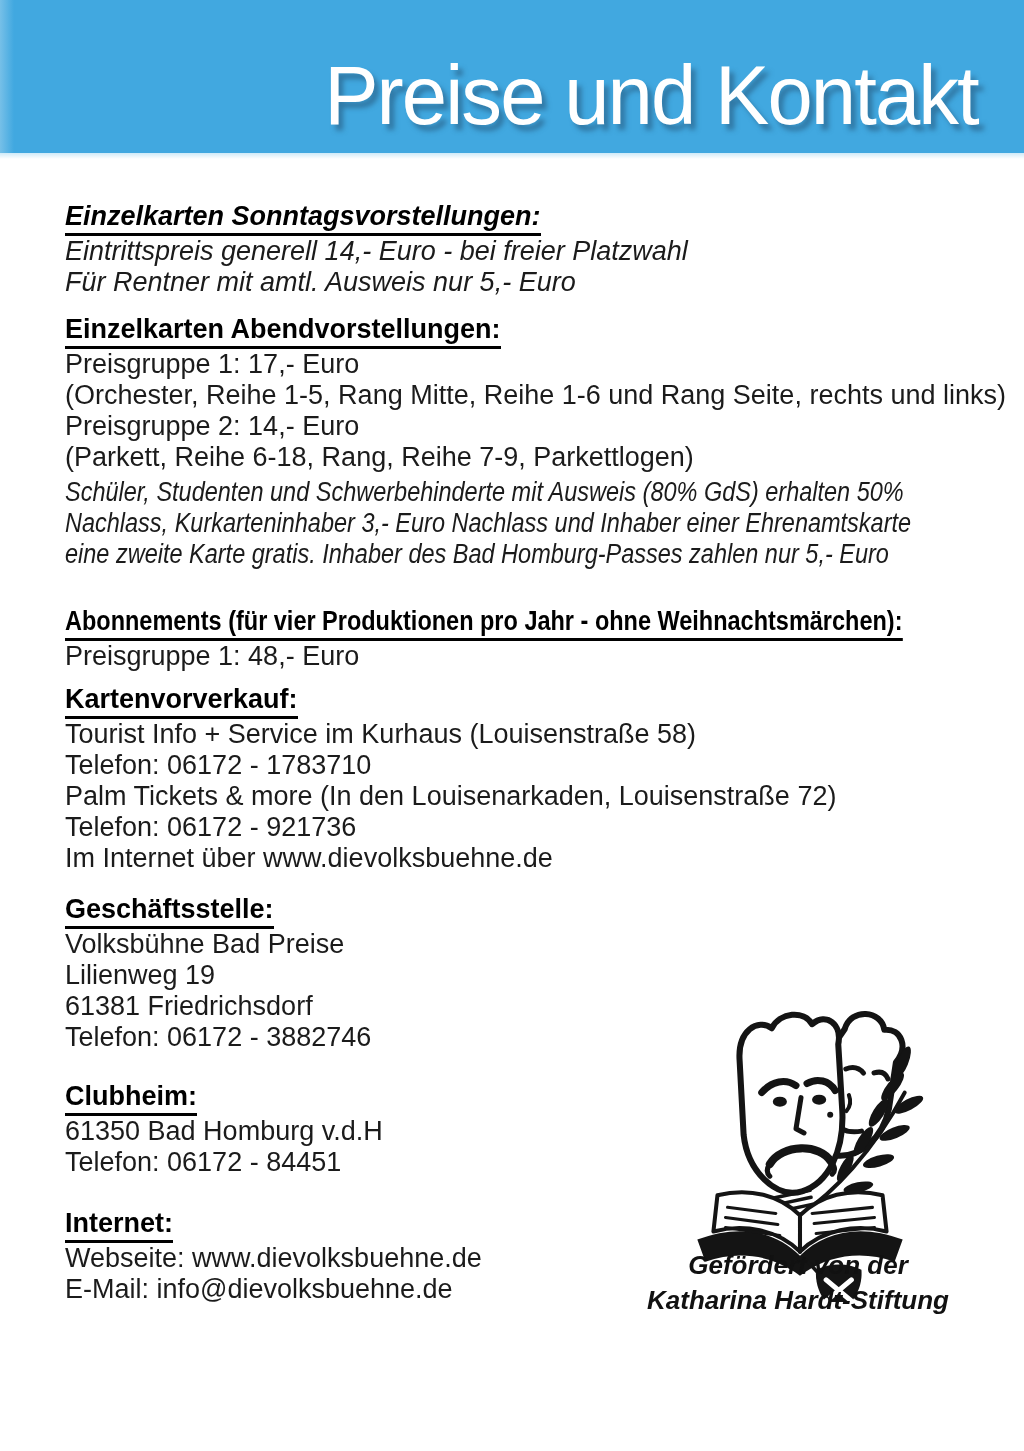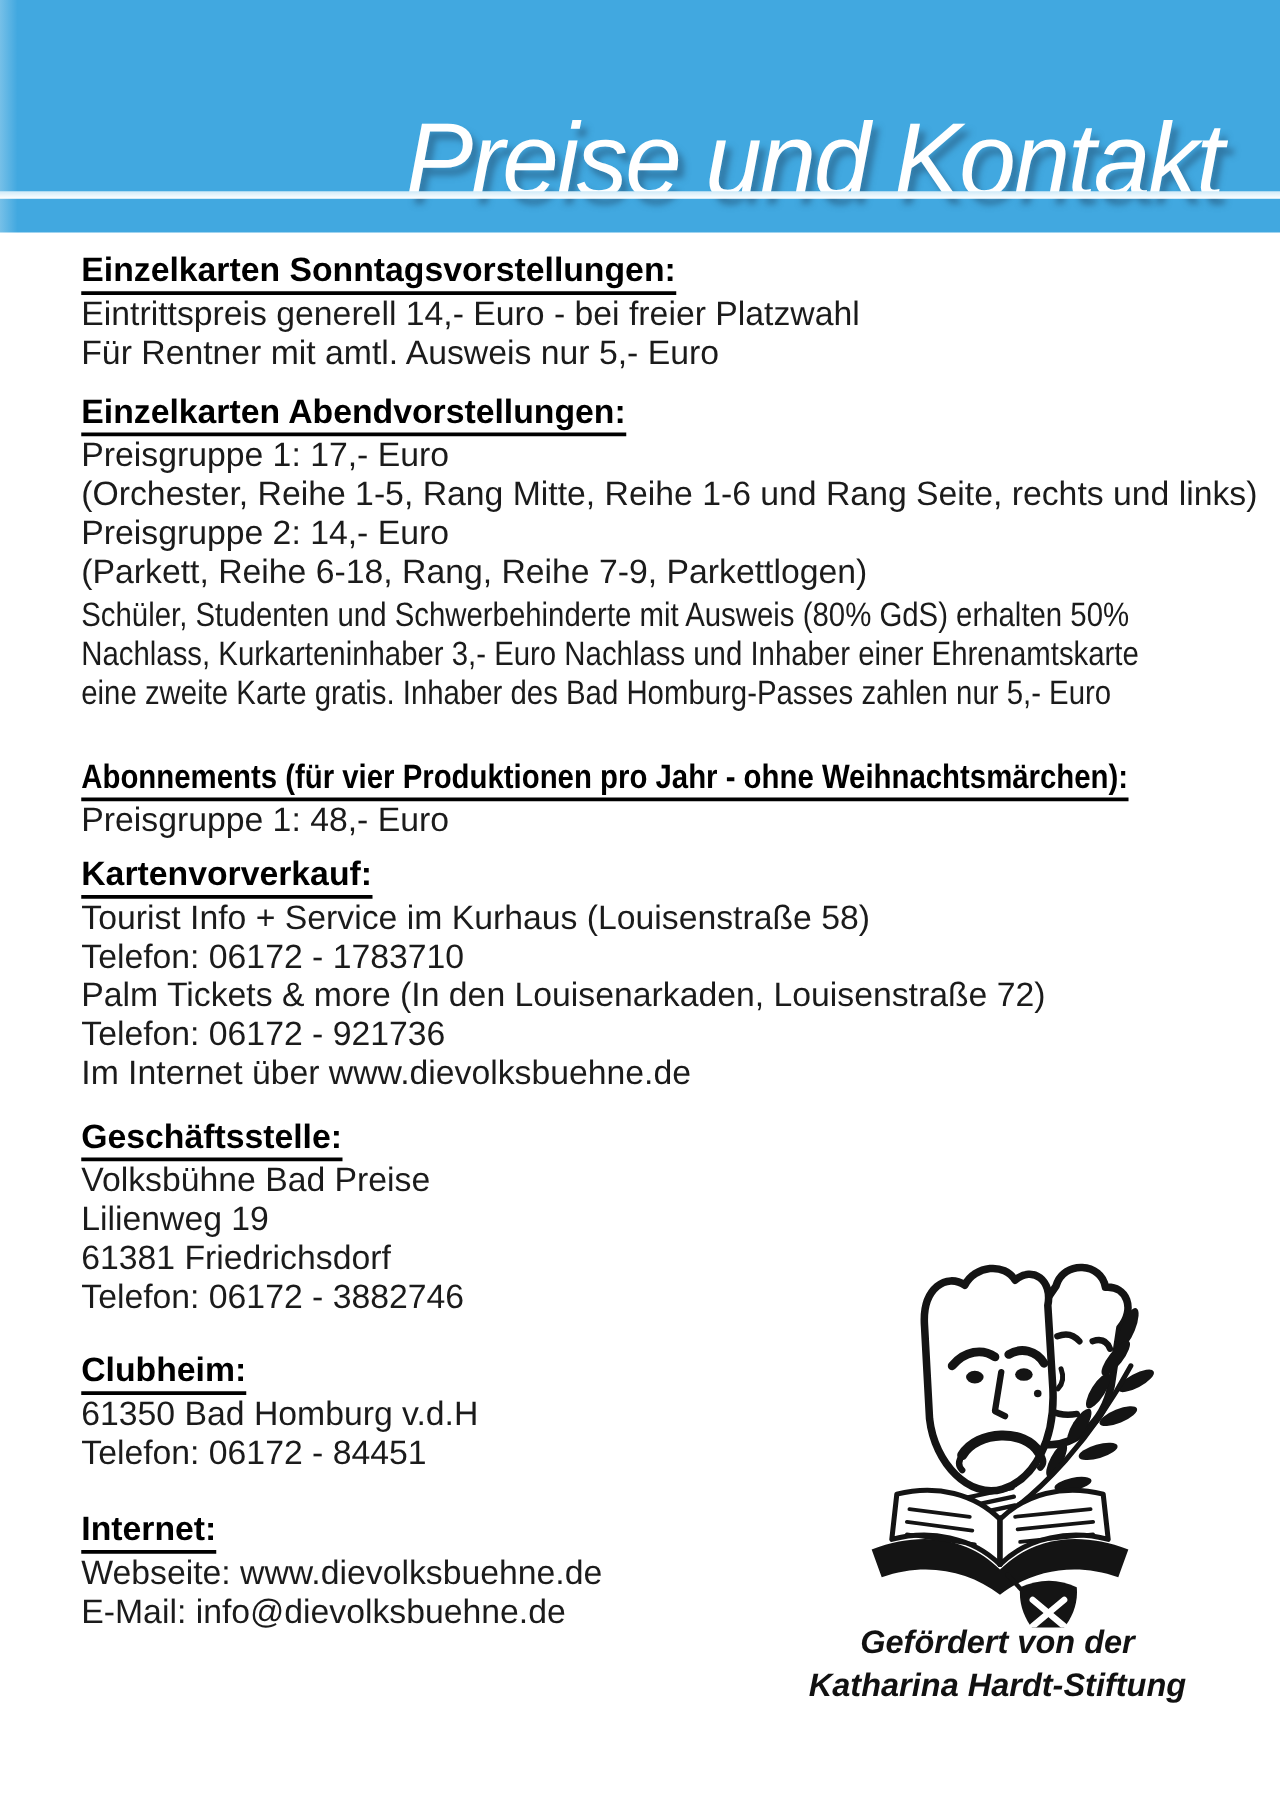--- a/index.html
+++ b/index.html
@@ -2,23 +2,22 @@
 <html><head>
 <meta charset="utf-8">
 <style>
   html,body{margin:0;padding:0;}
   body{
     width:1024px;height:1451px;position:relative;background:#ffffff;
     font-family:"Liberation Sans", sans-serif;color:#1b1b1b;overflow:hidden;
   }
   
   .banner{
-    position:absolute;top:0;left:0;width:1024px;height:186px;
+    position:absolute;top:0;left:0;width:1024px;height:153px;
     background:linear-gradient(90deg,#76c0e8 0px,#41a8e0 14px,#41a8e0 100%);
-    font-style:italic;
   }
   .banner-fade{
     position:absolute;top:153px;left:0;width:1024px;height:6px;
     background:linear-gradient(#cfeaf8,#ffffff);
   }
   .banner-title{
     position:absolute;right:46px;bottom:16px;
     font-size:84px;line-height:1;color:#ffffff;letter-spacing:-2px;
     text-shadow:5px 6px 5px rgba(35,80,115,.55);
     white-space:nowrap;transform:scaleX(.97);transform-origin:100% 50%;
@@ -30,27 +29,27 @@
     color:#000;border-bottom:4px solid #000;padding-bottom:3px;margin:0 0 26px 0;
     letter-spacing:.5px;white-space:nowrap;
   }
   .section{margin:0;}
   .sec-head{
     display:inline-block;font-size:27px;font-weight:bold;line-height:31px;
     color:#000;border-bottom:3px solid #000;padding-bottom:1px;white-space:nowrap;
   }
   .line{font-size:27px;line-height:31px;white-space:nowrap;}
   .condensed{transform:scaleX(.87);transform-origin:0 50%;}
-  .mb16{margin-bottom:16px;} .mb12{margin-bottom:12px;margin-top:36px;} .mb20{margin-bottom:20px;}
+  .mb16{margin-bottom:16px;font-style:italic;} .mb12{margin-bottom:12px;margin-top:36px;} .mb20{margin-bottom:20px;}
   .mb28{margin-bottom:28px;} .mb30{margin-bottom:30px;}
   .para{margin-top:4px;}
   
   .logo-wrap{position:absolute;left:650px;top:1000px;width:300px;text-align:center;}
   .sponsor{
-    position:absolute;left:638px;top:1296px;width:320px;text-align:center;
+    position:absolute;left:638px;top:1248px;width:320px;text-align:center;
     font-size:26px;line-height:35px;font-weight:bold;font-style:italic;color:#111;
   }
 </style>
 </head>
 <body>
 
 <div class="banner">
   <div class="banner-title">Preise und Kontakt</div>
 </div>
 <div class="banner-fade"></div>

